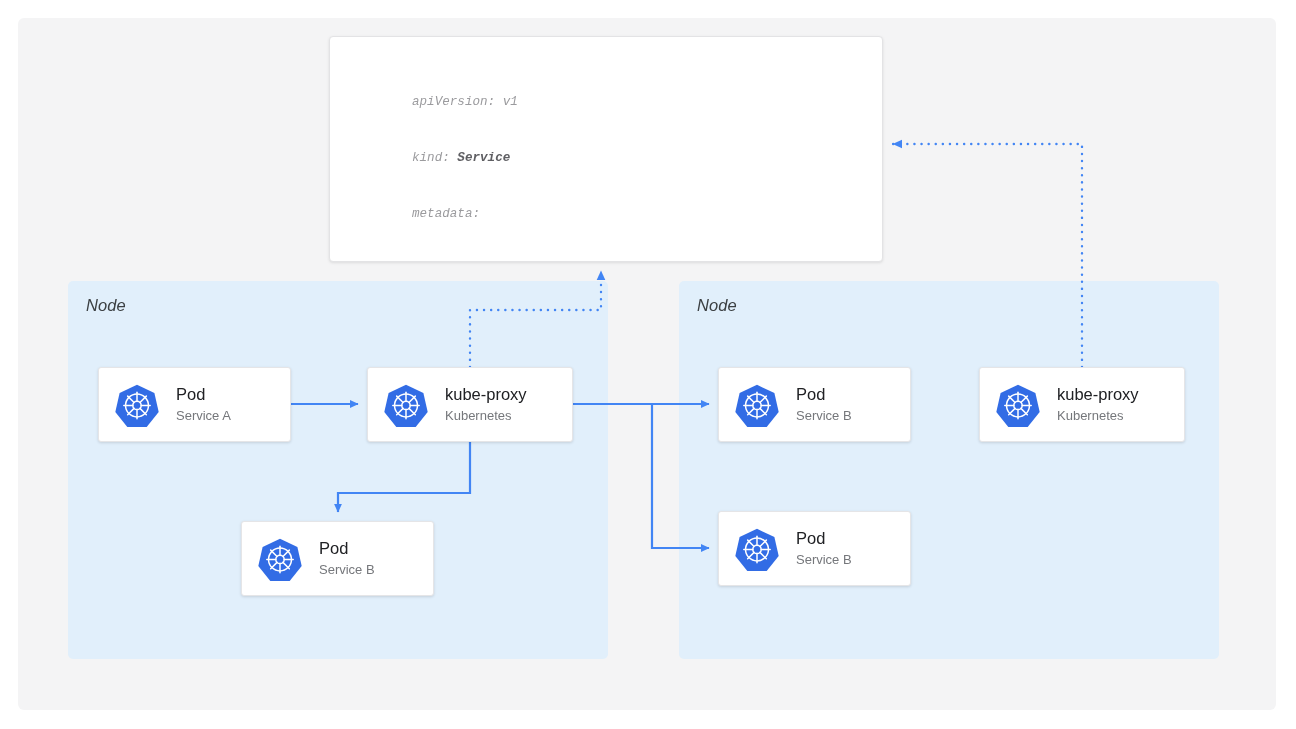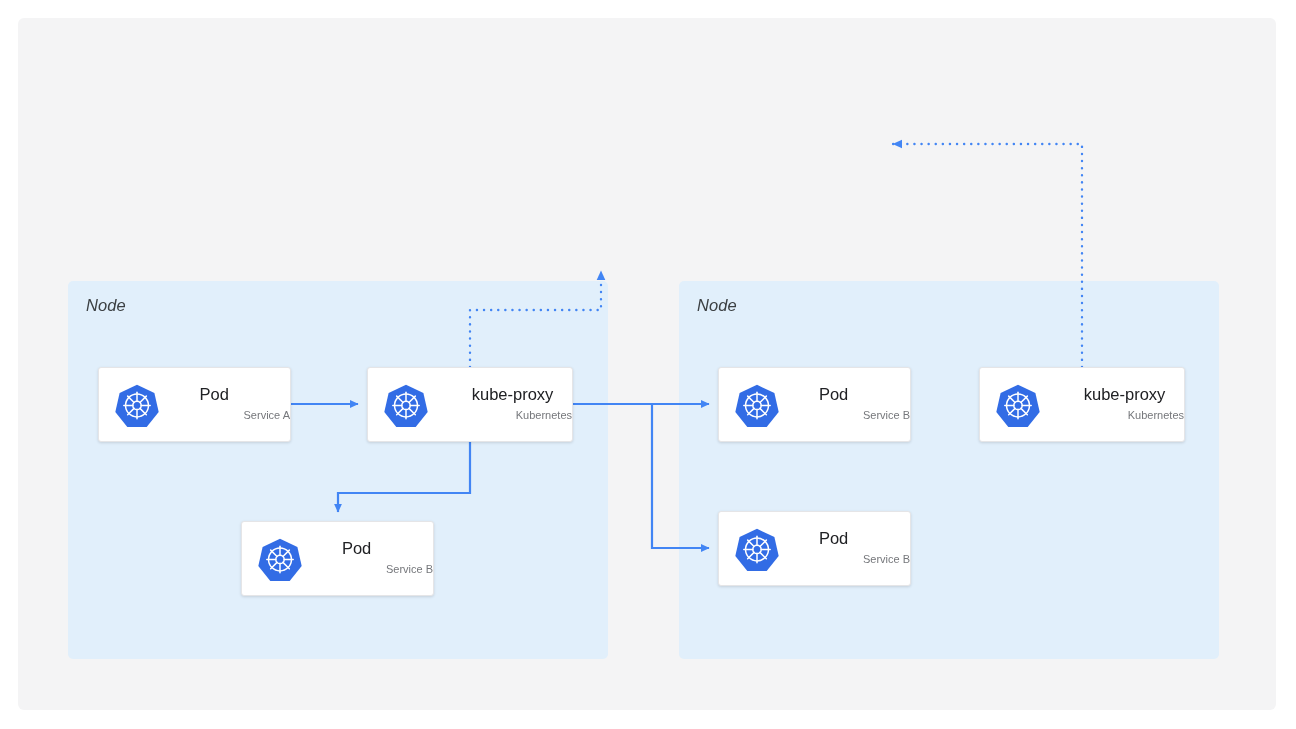--- a/index.html
+++ b/index.html
@@ -64,45 +64,43 @@
   }
   
   .card {
     position: absolute;
     background: #ffffff;
     border: 1px solid #e5e5e7;
     border-radius: 3px;
     box-shadow: 0 1px 3px rgba(0,0,0,0.13);
     display: flex;
     align-items: center;
-    justify-content: space-between;
   }
   .card .k8s-icon {
     width: 44px; height: 44px;
     margin-left: 16px;
     flex: 0 0 auto;
   }
   .card .card-text {
     margin-left: 17px;
     display: flex;
     flex-direction: column;
     justify-content: center;
   }
   .card .card-title {
     font-size: 16.5px;
     color: #202124;
     line-height: 21px;
     white-space: nowrap;
   }
   .card .card-sub {
-    font-size: 11px;
+    font-size: 13px;
     color: #75777b;
     line-height: 21px;
     white-space: nowrap;
-    margin-left: 44px;
   }
   
   #card-pod-a        { left: 98px;  top: 367px; width: 193px; height: 75px; }
   #card-kproxy-left  { left: 367px; top: 367px; width: 206px; height: 75px; }
   #card-pod-b-left   { left: 241px; top: 521px; width: 193px; height: 75px; }
   #card-pod-b1-right { left: 718px; top: 367px; width: 193px; height: 75px; }
   #card-pod-b2-right { left: 718px; top: 511px; width: 193px; height: 75px; }
   #card-kproxy-right { left: 979px; top: 367px; width: 206px; height: 75px; }
 
   #edges {
@@ -145,20 +143,35 @@
     <path d="M470,442 L470,493 L338,493 L338,512" stroke="#4285f4" stroke-width="2.2" fill="none" stroke-linejoin="miter" marker-end="url(#arrow-d)"></path>
 
     <path d="M573,404 L709,404" stroke="#4285f4" stroke-width="2.2" fill="none" marker-end="url(#arrow-r)"></path>
     <path d="M652,404 L652,548 L709,548" stroke="#4285f4" stroke-width="2.2" fill="none" stroke-linejoin="miter" marker-end="url(#arrow-r)"></path>
 
     <path d="M470,367 L470,310 L601,310 L601,271" stroke="#4285f4" stroke-width="2.4" fill="none" stroke-linecap="round" stroke-dasharray="0.1,7" stroke-linejoin="miter" marker-end="url(#arrow-dot)"></path>
 
     <path d="M1082,367 L1082,144 L893,144" stroke="#4285f4" stroke-width="2.4" fill="none" stroke-linecap="round" stroke-dasharray="0.1,7" stroke-linejoin="miter" marker-end="url(#arrow-dot)"></path>
   </svg>
 
+  <div id="yaml-card">
+    <div id="yaml-code">
+      <span class="ln">apiVersion: v1</span>
+      <span class="ln"><span>kind: </span><span class="bold">Service</span></span>
+      <span class="ln">metadata:</span>
+      <span class="ln">  name: my-service</span>
+      
+      
+      
+      
+      
+      
+      
+    </div>
+  </div>
 
   <div class="card" id="card-pod-a">
     <span class="k8s-icon">
       <svg viewBox="0 0 100 100" width="44" height="44">
         <polygon points="50,4 89.5,23 99.3,65.8 72,100 28,100 0.7,65.8 10.5,23" fill="#326ce5"></polygon>
         <g fill="none" stroke="#ffffff" stroke-width="3.4" stroke-linecap="round">
           <circle cx="50" cy="51" r="26"></circle>
           <circle cx="50" cy="51" r="9.5"></circle>
           <line x1="50" y1="21" x2="50" y2="41.5"></line>
           <line x1="50" y1="60.5" x2="50" y2="81"></line>

